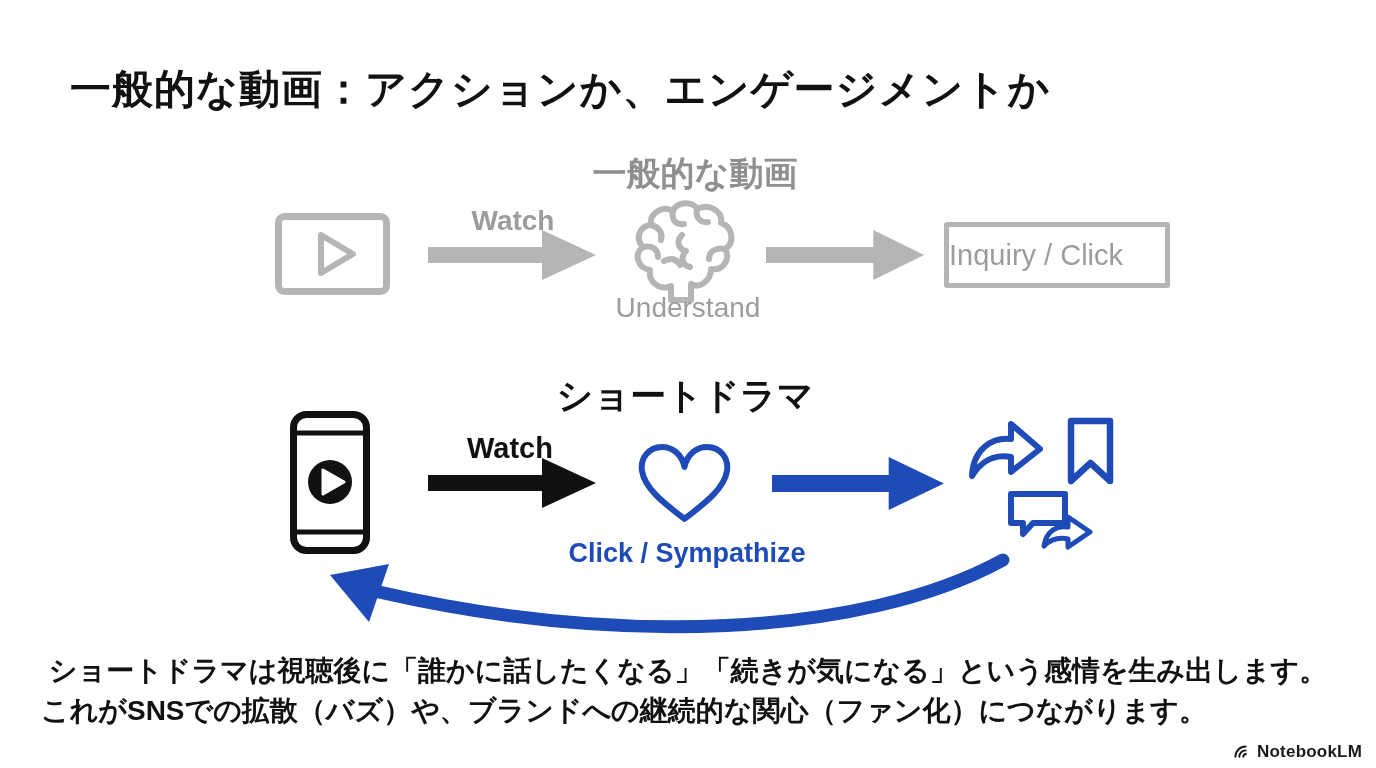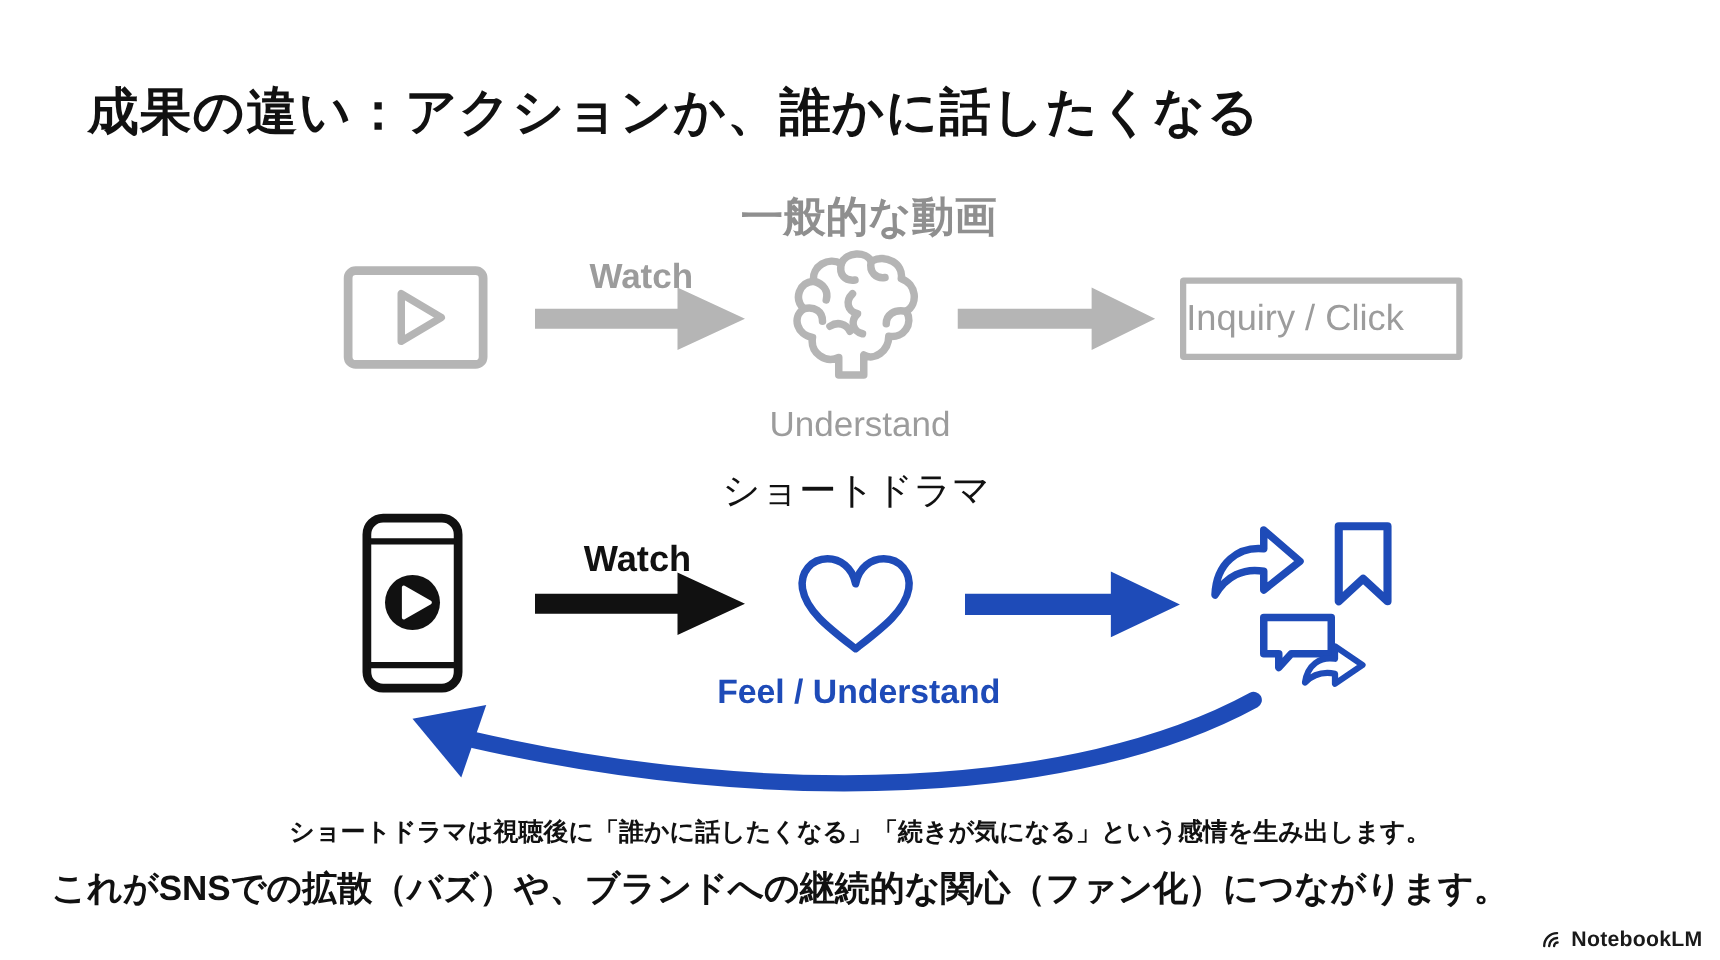--- a/index.html
+++ b/index.html
@@ -8,58 +8,58 @@
   }
   html,body{margin:0;padding:0;background:#e8e8e8;}
   .slide{
     position:relative;width:1376px;height:768px;background:#ffffff;
     font-family:"Liberation Sans","DejaVu Sans",sans-serif;overflow:hidden;
   }
   .abs{position:absolute;}
   .center{text-align:center;}
   .slide-title{left:70px;top:62px;width:1200px;font-size:41px;font-weight:800;color:var(--black);letter-spacing:1px;}
   .flow-heading-gray{left:540px;top:151px;width:310px;font-size:34px;font-weight:800;color:var(--gray-heading);}
-  .flow-heading-black{left:535px;top:372px;width:300px;font-size:30px;font-weight:400;color:var(--black);}
+  .flow-heading-black{left:535px;top:372px;width:300px;font-size:36px;font-weight:700;color:var(--black);}
   .step-label{font-size:28px;}
   .gray-t{color:var(--gray-text);font-weight:600;}
   .blue-t{color:var(--blue);font-weight:600;}
   .black-t{color:var(--black);font-weight:800;}
   .watch1{left:428px;top:205px;width:170px;}
-  .understand{left:598px;top:324px;width:180px;font-weight:500;}
+  .understand{left:598px;top:292px;width:180px;font-weight:500;}
   .watch2{left:425px;top:432px;width:170px;font-size:29px;}
   .feel{left:562px;top:538px;width:250px;font-size:27px;}
   .video-icon{left:274px;top:212px;width:117px;height:84px;color:var(--gray-icon);}
   .arrow1{left:428px;top:228px;width:170px;height:54px;color:var(--gray-icon);}
   .brain-icon{left:624px;top:199px;width:120px;height:113px;color:var(--gray-icon);}
   .arrow2{left:766px;top:228px;width:160px;height:54px;color:var(--gray-icon);}
   .result-box{
     left:944px;top:222px;width:226px;height:66px;border:5px solid var(--gray-icon);
     border-radius:3px;display:flex;align-items:center;justify-content:flex-start;
     font-size:29px;color:var(--gray-text);font-weight:500;box-sizing:border-box;
   }
   .phone-icon{left:289px;top:410px;width:82px;height:145px;color:var(--black);}
   .arrow3{left:428px;top:456px;width:170px;height:54px;color:var(--black);}
   .heart-icon{left:636px;top:439px;width:97px;height:90px;color:var(--blue);}
   .arrow4{left:772px;top:455px;width:174px;height:57px;color:var(--blue);}
   .share-icon{left:965px;top:412px;width:82px;height:72px;color:var(--blue);}
   .bookmark-icon{left:1063px;top:415px;width:55px;height:72px;color:var(--blue);}
   .comment-share-icon{left:1006px;top:488px;width:98px;height:64px;color:var(--blue);}
   .loop-arrow{left:315px;top:548px;width:700px;height:100px;color:var(--blue);}
-  .footer-line1{left:0;top:652px;width:1376px;font-size:20px;font-weight:800;color:var(--black);}
+  .footer-line1{left:0;top:652px;width:1376px;font-size:28px;font-weight:800;color:var(--black);}
   .footer-line2{left:0;top:692px;width:1248px;font-size:28px;font-weight:800;color:var(--black);}
   .brand{right:14px;bottom:6px;display:flex;align-items:center;gap:5px;color:#1a1a1a;}
   .brand-text{font-size:17px;font-weight:700;letter-spacing:0.2px;}
   svg{display:block;width:100%;height:100%;}
 </style>
 </head>
 <body>
 
 <div class="slide">
 
-  <div class="abs slide-title">成果の違い：アクションか、誰かに話したくなる</div>
+  <div class="abs slide-title">一般的な動画：アクションか、エンゲージメントか</div>
 
   <div class="abs center flow-heading-gray">一般的な動画</div>
 
   <div class="abs video-icon">
     <svg viewBox="0 0 117 84" fill="none" stroke="currentColor" stroke-linejoin="round" stroke-linecap="round">
       <rect x="4.5" y="4.5" width="108" height="75" rx="6" stroke-width="7"></rect>
       <polygon points="47,23 47,61 79,42" stroke-width="6"></polygon>
     </svg>
   </div>
 
@@ -115,21 +115,21 @@
       <polygon points="0,19 114,19 114,2 168,27 114,52 114,35 0,35" fill="currentColor"></polygon>
     </svg>
   </div>
 
   <div class="abs heart-icon">
     <svg viewBox="0 0 97 90" fill="none" stroke="currentColor" stroke-width="6" stroke-linejoin="round" stroke-linecap="round">
       <path d="M48.5 28 C46 15 36 8 26 8 C13 8 4 19 6 32 C9 50 28 64 48.5 80 C69 64 88 50 91 32 C93 19 84 8 71 8 C61 8 51 15 48.5 28 Z"></path>
     </svg>
   </div>
 
-  <div class="abs center step-label blue-t feel">Feel / Understand</div>
+  <div class="abs center step-label blue-t feel">Click / Sympathize</div>
 
   <div class="abs arrow4">
     <svg viewBox="0 0 170 54" preserveAspectRatio="none">
       <polygon points="0,19 114,19 114,2 168,27 114,52 114,35 0,35" fill="currentColor"></polygon>
     </svg>
   </div>
 
   <div class="abs share-icon">
     <svg viewBox="0 0 82 72" fill="none" stroke="currentColor" stroke-width="6" stroke-linejoin="round" stroke-linecap="round">
       <path d="M7 64 C8 38 26 25 46 27 L46 12 L75 37 L46 60 L46 45 C30 42 16 49 7 64 Z"></path>

